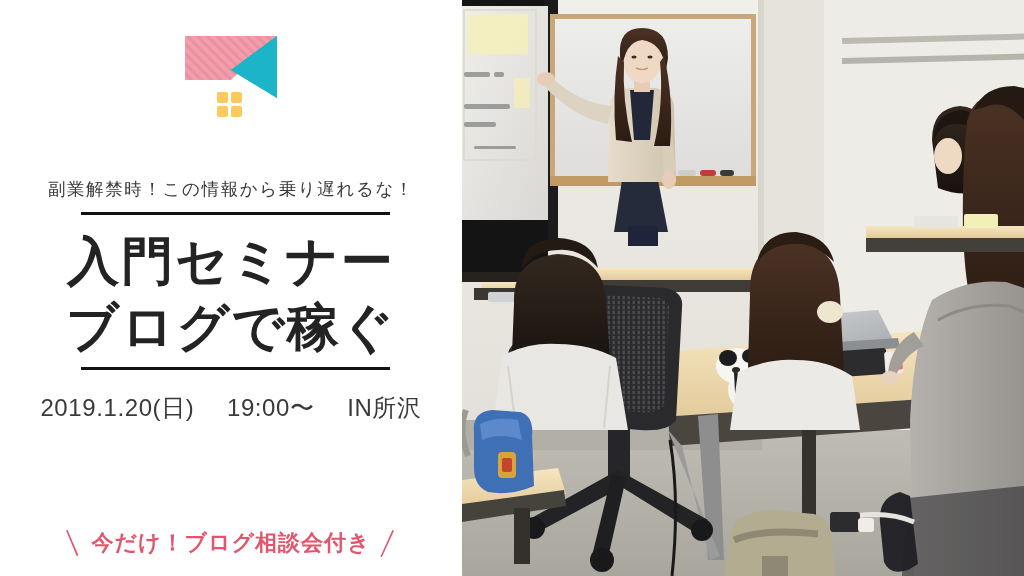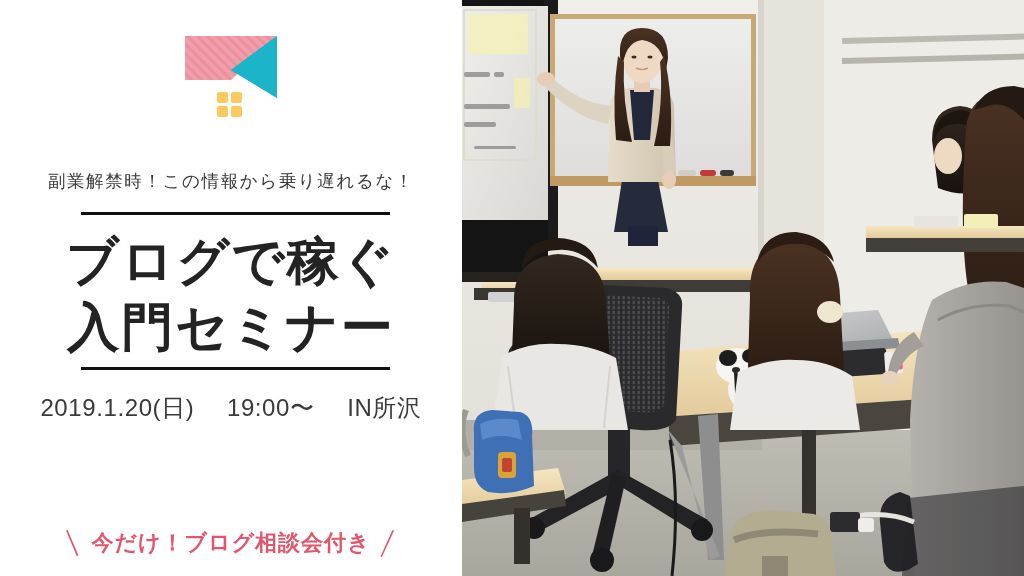--- a/index.html
+++ b/index.html
@@ -18,21 +18,21 @@
     position:absolute; left:0; top:0; width:462px; height:576px;
     background:#ffffff;
   }
 
   
   .logo { position:absolute; left:181px; top:32px; width:100px; height:88px; }
   .logo svg { display:block; width:100px; height:88px; }
 
   
   .tagline {
-    position:absolute; left:0; top:169px; width:462px;
+    position:absolute; left:0; top:177px; width:462px;
     text-align:center;
     font-size:17.5px; letter-spacing:1.6px;
     color:#3a3a3a; font-weight:400; white-space:nowrap;
   }
 
   
   .rule {
     position:absolute; left:81px; width:309px; height:3px;
     background:#111111;
   }
@@ -118,22 +118,22 @@
         <rect x="36" y="74" width="11" height="11" rx="2" fill="#FCC95E"></rect>
         <rect x="50" y="74" width="11" height="11" rx="2" fill="#FCC95E"></rect>
       </svg>
     </div>
 
     <div class="tagline">副業解禁時！この情報から乗り遅れるな！</div>
 
     <div class="rule rule-top"></div>
 
     <div class="title-block">
+      <span class="title-line">入門セミナー</span>
       <span class="title-line">ブログで稼ぐ</span>
-      <span class="title-line">入門セミナー</span>
     </div>
 
     <div class="rule rule-bottom"></div>
 
     <div class="date-line">
       <span>2019.1.20(日)</span>
       <span class="date-gap"></span>
       <span>19:00〜</span>
       <span class="date-gap"></span>
       <span>IN所沢</span>

